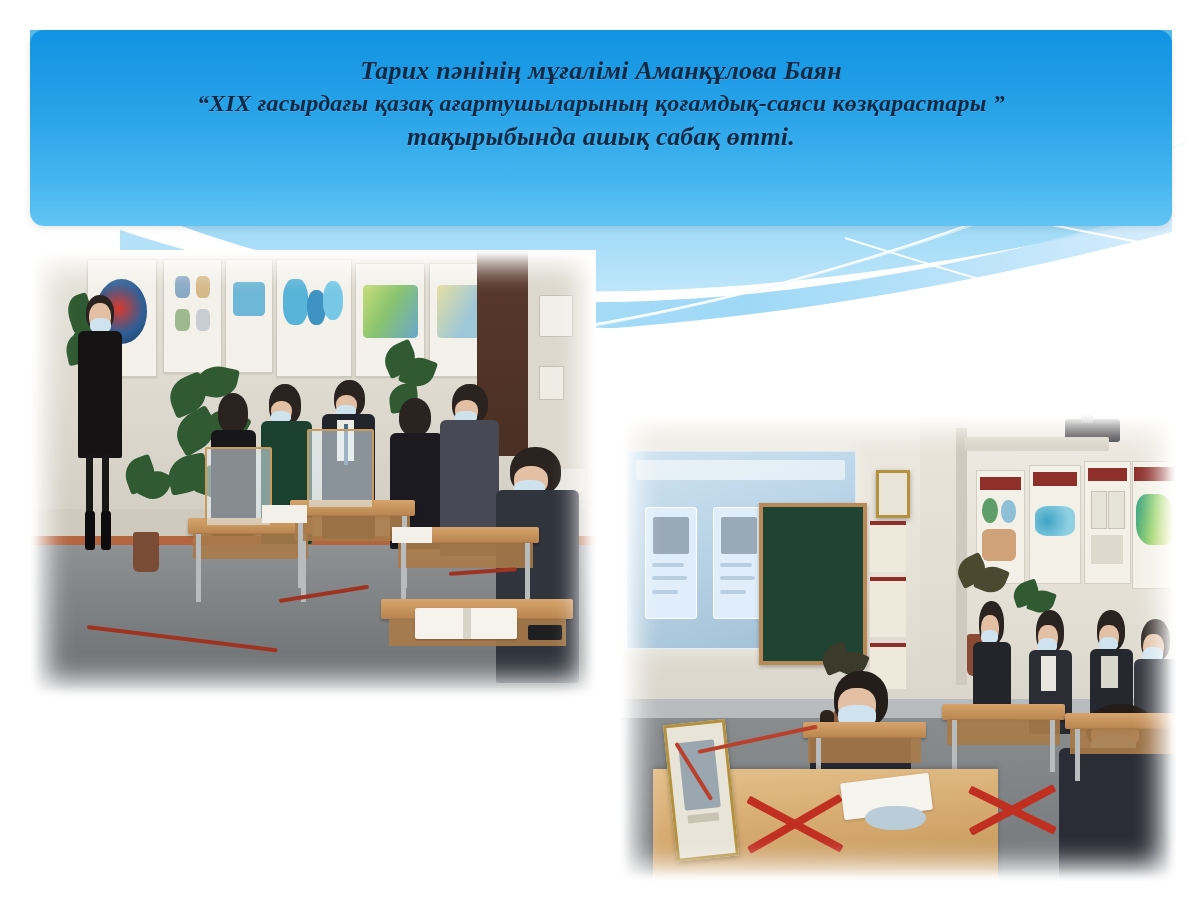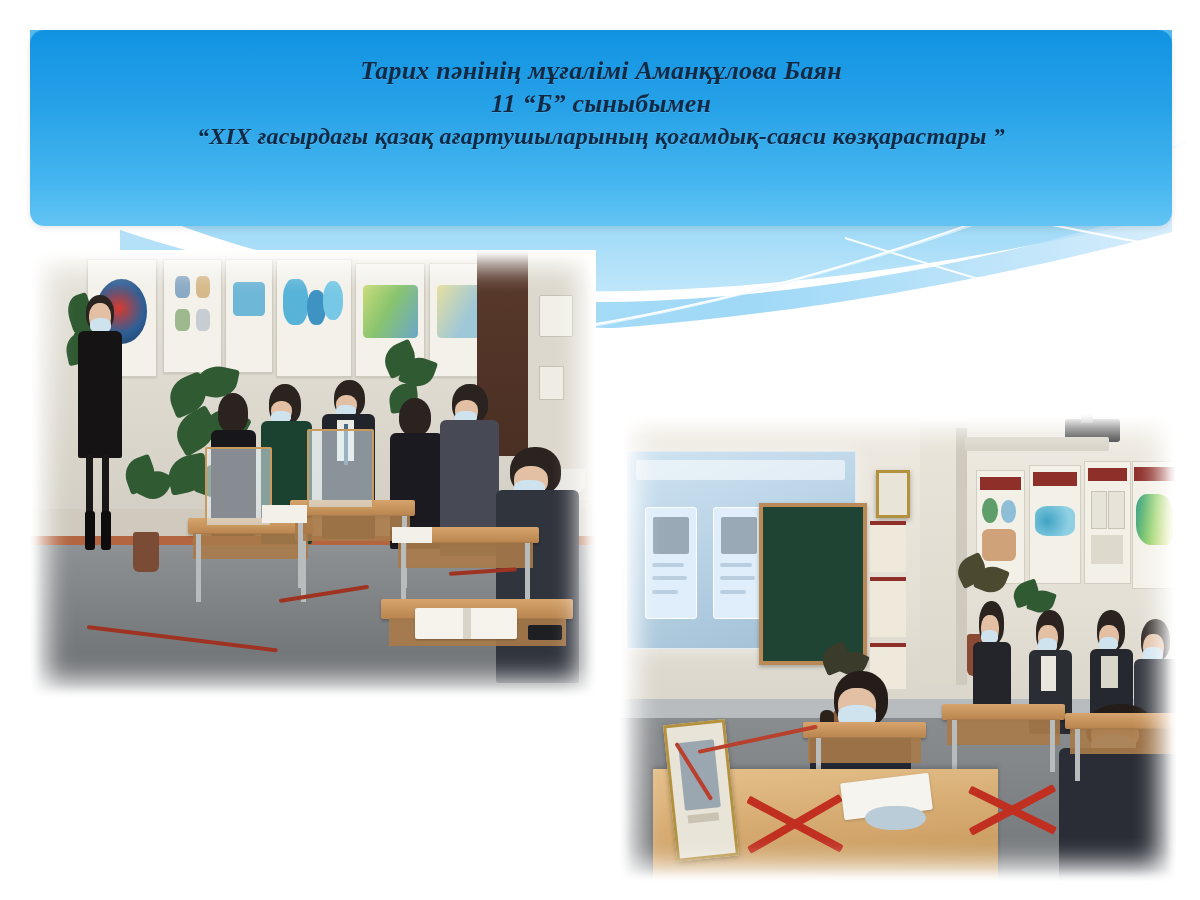--- a/index.html
+++ b/index.html
@@ -155,22 +155,22 @@
       <path d="M1180,140 C 980,230 760,300 560,330" fill="none" stroke="#ffffff" stroke-width="2.2" opacity="0.95"></path>
       <path d="M1180,250 C 1020,220 880,190 700,150" fill="none" stroke="#ffffff" stroke-width="2.2" opacity="0.95"></path>
       <path d="M1186,330 C 1040,300 940,268 845,238" fill="none" stroke="#ffffff" stroke-width="2" opacity="0.9"></path>
       <path d="M560,332 C 760,300 980,232 1186,142" fill="none" stroke="#eaf7fe" stroke-width="1.3" opacity="0.8"></path>
     </svg>
   </div>
 
   <div class="header-band">
     <div class="header-inner">
       <div class="title-line">Тарих пәнінің мұғалімі Аманқұлова Баян</div>
-      <div class="title-line">11 “Б” сыныбымен</div>
       <div class="title-line wide">“XIX ғасырдағы қазақ ағартушыларының қоғамдық-саяси көзқарастары ”</div>
+      <div class="title-line">тақырыбында ашық сабақ өтті.</div>
     </div>
   </div>
 
   <div class="photo blurred" id="photo-classroom-left">
     <div class="scene">
 
       <div class="p l-wall"></div>
       <div class="p l-wall-lower"></div>
       <div class="p l-floor-strip"></div>
       <div class="p l-floor"></div>

